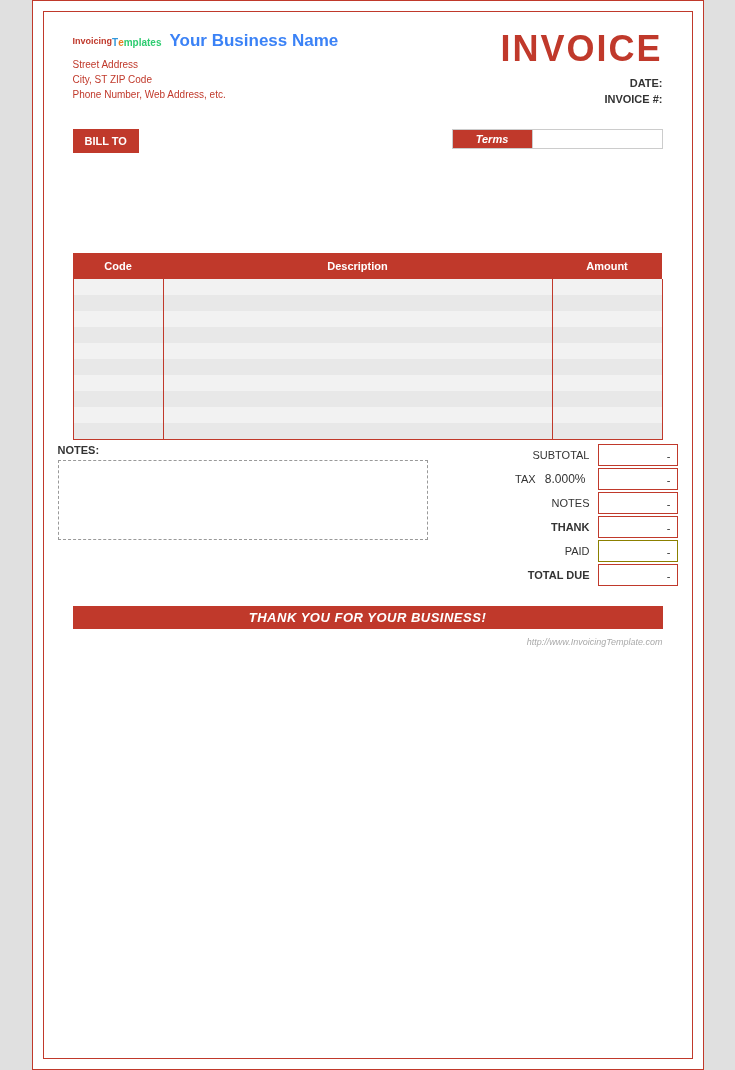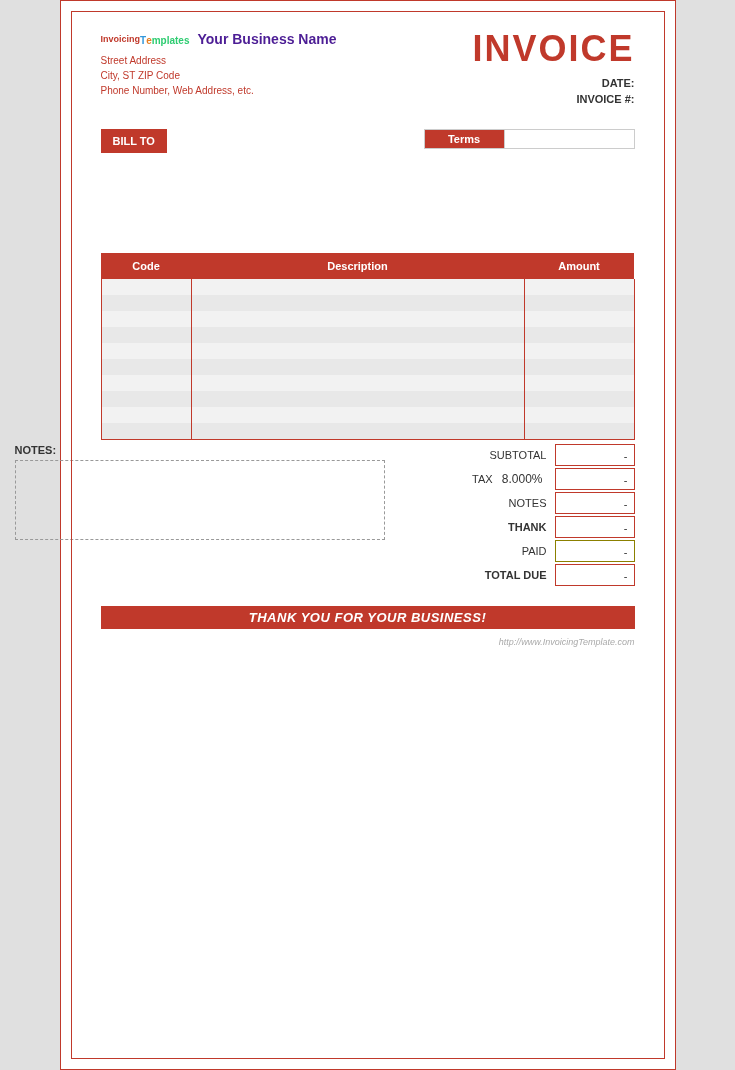--- a/index.html
+++ b/index.html
@@ -5,21 +5,21 @@
     * { box-sizing: border-box; margin: 0; padding: 0; }
     body {
       background: #e0e0e0;
       display: flex;
       justify-content: center;
       align-items: flex-start;
       min-height: 1070px;
       font-family: Arial, sans-serif;
     }
     .page {
-      width: 616px;
+      width: 672px;
       min-height: 1070px;
       background: #fff;
       border: 1.5px solid #c0392b;
       position: relative;
       padding: 30px 40px 20px 40px;
     }
 
     
     .header {
       display: flex;
@@ -46,22 +46,22 @@
     }
     .logo-invoicing {
       color: #c0392b;
       font-weight: bold;
       font-size: 9px;
     }
     .logo-templates-i { color: #3498db; font-weight: bold; font-size: 10px; }
     .logo-templates-t { color: #e67e22; font-weight: bold; font-size: 10px; }
     .logo-templates-rest { color: #2ecc71; font-weight: bold; font-size: 10px; }
     .business-name {
-      color: #4c1d95;
-      font-size: 14px;
+      color: #3b82f6;
+      font-size: 17px;
       font-weight: bold;
       margin-bottom: 2px;
     }
     .address-line {
       color: #c0392b;
       font-size: 10px;
       line-height: 1.5;
     }
     .header-right {
       text-align: right;
@@ -101,20 +101,21 @@
       font-size: 11px;
       font-weight: bold;
       padding: 4px 12px;
       display: inline-block;
       height: 24px;
       line-height: 16px;
     }
     .terms-table {
       border-collapse: collapse;
       font-size: 11px;
+      font-style: italic;
     }
     .terms-table td {
       padding: 3px 6px;
       border: 1px solid #ccc;
     }
     .terms-table .label-cell {
       background: #c0392b;
       color: #fff;
       font-weight: bold;
       text-align: center;
@@ -182,21 +183,21 @@
       border-right: 1px solid #c0392b;
     }
     
     .items-table tbody tr:last-child td {
       border-bottom: 1px solid #c0392b;
     }
 
     
     .summary-notes-row {
       display: flex;
-      justify-content: flex-end;
+      justify-content: center;
       align-items: flex-start;
       margin-top: 4px;
     }
     .notes-area {
       flex: 1;
       margin-right: 20px;
     }
     .notes-label {
       font-size: 11px;
       font-weight: bold;

